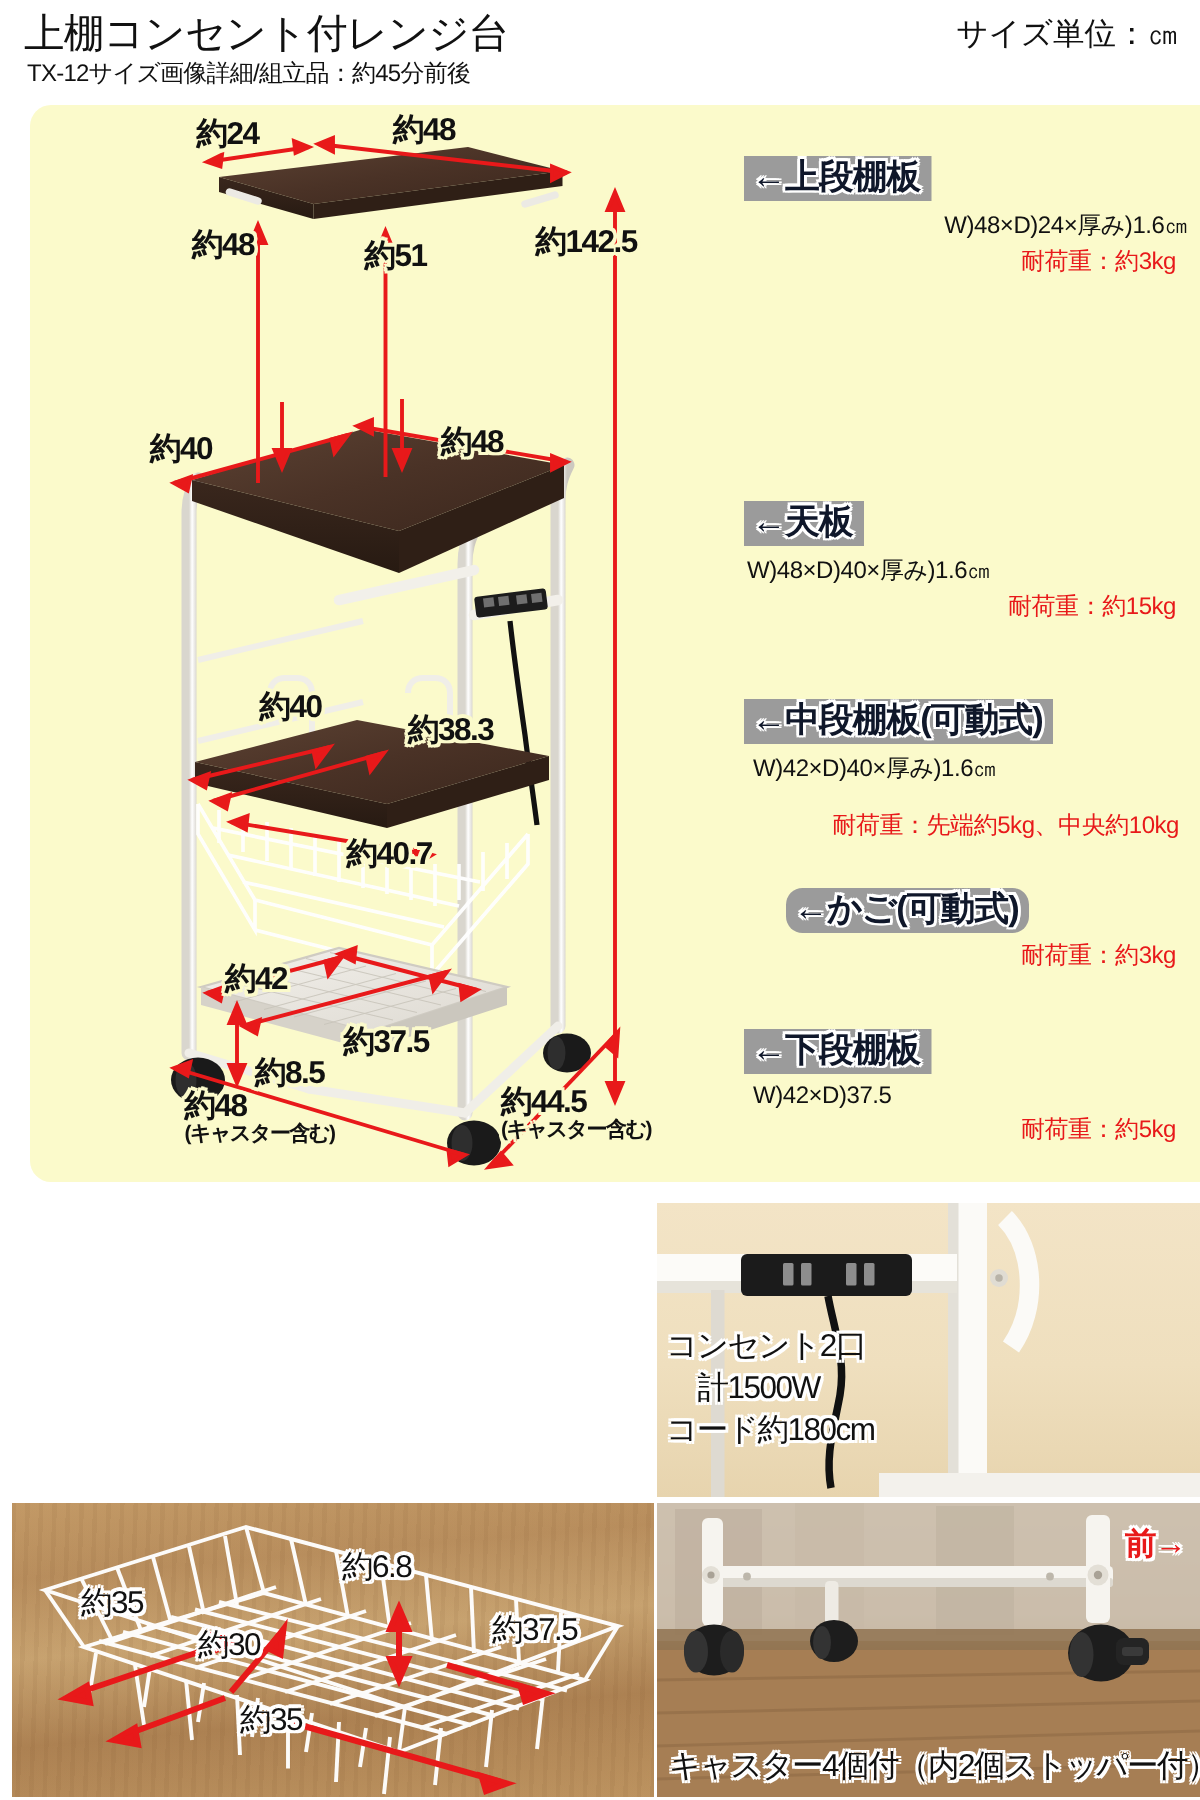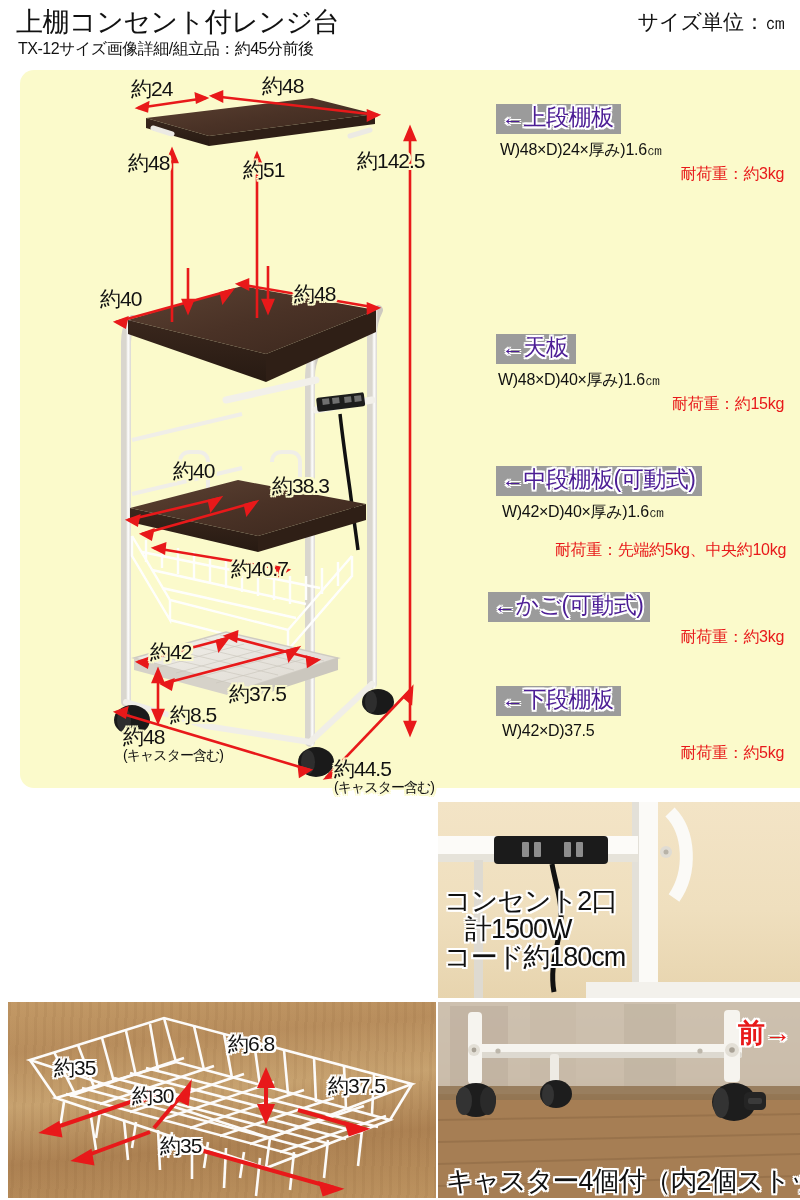--- a/index.html
+++ b/index.html
@@ -25,38 +25,38 @@
   
   #spec-panel{
     left:20px;top:70px;width:780px;height:718px;
     background:#fbfacb;border-radius:14px 0 0 14px;
   }
 
   
   .badge{
     background:#9b9b9b;display:inline-block;
     padding:1px 7px 3px 5px;
-    font-size:23px;font-weight:400;line-height:1.12;
-    color:#4c1d95;white-space:nowrap;letter-spacing:-0.5px;
+    font-size:23px;font-weight:700;line-height:1.12;
+    color:#0f172a;white-space:nowrap;letter-spacing:-0.5px;
     text-shadow:
       -1.6px -1.6px 0 #fff, 1.6px -1.6px 0 #fff,
       -1.6px  1.6px 0 #fff, 1.6px  1.6px 0 #fff,
        0 -1.8px 0 #fff, 0 1.8px 0 #fff,
       -1.8px 0 0 #fff, 1.8px 0 0 #fff;
   }
   .spec-line{font-size:16px;color:#111;white-space:nowrap;letter-spacing:-0.3px;}
   .load-line{font-size:16px;color:#e8191a;white-space:nowrap;letter-spacing:-0.3px;}
   .label-group{text-align:right;}
   .label-group .badge{float:none;}
   .badge-row{text-align:left;}
 
   
   .dim{
     position:absolute;font-size:21px;color:#111;white-space:nowrap;
-    letter-spacing:-1px;font-weight:400;
+    letter-spacing:-1px;font-weight:700;
     text-shadow:
       -2px -2px 0 #fbfacb, 2px -2px 0 #fbfacb,
       -2px  2px 0 #fbfacb, 2px  2px 0 #fbfacb,
        0 -2.4px 0 #fbfacb, 0 2.4px 0 #fbfacb,
       -2.4px 0 0 #fbfacb, 2.4px 0 0 #fbfacb;
   }
   .dim .sub{display:block;font-size:14px;letter-spacing:-1px;margin-top:-4px;}
 
   
   #basket-heading{left:12px;top:846px;font-size:23px;line-height:1.22;white-space:nowrap;}
@@ -68,21 +68,21 @@
       repeating-linear-gradient(92deg, rgba(150,112,70,.16) 0 3px, rgba(183,146,100,.1) 3px 9px),
       linear-gradient(175deg,#c49a66 0%,#b88d5c 22%,#c9a471 45%,#ab7f50 70%,#bd935f 100%);
   }
   #outlet-photo{left:438px;top:802px;width:362px;height:196px;
     background:linear-gradient(180deg,#f3e4c6 0%,#efdfbe 55%,#e7d4ae 100%);
   }
   #caster-photo{left:438px;top:1002px;width:362px;height:196px;
     background:linear-gradient(180deg,#cfc3b3 0%,#bfae99 38%,#9d7b54 56%,#b08a5e 78%,#9c7850 100%);
   }
   .photo-caption{
-    position:absolute;font-size:27px;line-height:1.18;color:#111;white-space:nowrap;
+    position:absolute;font-size:21px;line-height:1.18;color:#111;white-space:nowrap;
     letter-spacing:-1px;
     text-shadow:
       -1.8px -1.8px 0 #fff, 1.8px -1.8px 0 #fff,
       -1.8px 1.8px 0 #fff, 1.8px 1.8px 0 #fff,
       0 -2px 0 #fff, 0 2px 0 #fff, -2px 0 0 #fff, 2px 0 0 #fff;
   }
   .photo-caption.red{color:#e8191a;font-weight:700;}
   .basket-dim{
     position:absolute;font-size:21px;color:#111;white-space:nowrap;letter-spacing:-1px;
     text-shadow:
@@ -302,45 +302,45 @@
 <div class="dim" style="left:231px;top:555px;">約40.7</div>
 
 <div class="dim" style="left:150px;top:638px;">約42</div>
 <div class="dim" style="left:229px;top:680px;">約37.5</div>
 <div class="dim" style="left:170px;top:701px;">約8.5</div>
 
 <div class="dim" style="left:123px;top:723px;">
   <span>約48</span>
   <span class="sub">(キャスター含む)</span>
 </div>
-<div class="dim" style="left:334px;top:720px;margin-top:35px;">
+<div class="dim" style="left:334px;top:720px;">
   <span>約44.5</span>
   <span class="sub">(キャスター含む)</span>
 </div>
 
 <div class="abs label-group" style="left:430px;top:104px;width:362px;">
   <div class="badge-row"><span class="badge" style="margin-left:66px;">←上段棚板</span></div>
-  <div class="spec-line" style="margin-top:6px;margin-left:70px;text-align:left;">W)48×D)24×厚み)1.6㎝</div>
+  <div class="spec-line" style="margin-top:6px;margin-left:70px;text-align:right;">W)48×D)24×厚み)1.6㎝</div>
   <div class="load-line" style="margin-top:3px;margin-right:8px;">耐荷重：約3kg</div>
 </div>
 
 <div class="abs label-group" style="left:430px;top:334px;width:362px;">
   <div class="badge-row"><span class="badge" style="margin-left:66px;">←天板</span></div>
   <div class="spec-line" style="margin-top:6px;margin-left:68px;text-align:left;">W)48×D)40×厚み)1.6㎝</div>
   <div class="load-line" style="margin-top:3px;margin-right:8px;">耐荷重：約15kg</div>
 </div>
 
 <div class="abs label-group" style="left:430px;top:466px;width:362px;">
   <div class="badge-row"><span class="badge" style="margin-left:66px;">←中段棚板(可動式)</span></div>
   <div class="spec-line" style="margin-top:6px;margin-left:72px;text-align:left;">W)42×D)40×厚み)1.6㎝</div>
   <div class="load-line" style="margin-top:17px;margin-right:6px;">耐荷重：先端約5kg、中央約10kg</div>
 </div>
 
 <div class="abs label-group" style="left:430px;top:592px;width:362px;">
-  <div class="badge-row"><span class="badge" style="margin-left:58px;">←かご(可動式)</span></div>
+  <div class="badge-row"><span class="badge" style="margin-left:94px;border-radius:11px;">←かご(可動式)</span></div>
   <div class="load-line" style="margin-top:5px;margin-right:8px;">耐荷重：約3kg</div>
 </div>
 
 <div class="abs label-group" style="left:430px;top:686px;width:362px;">
   <div class="badge-row"><span class="badge" style="margin-left:66px;">←下段棚板</span></div>
   <div class="spec-line" style="margin-top:6px;margin-left:72px;text-align:left;">W)42×D)37.5</div>
   <div class="load-line" style="margin-top:3px;margin-right:8px;">耐荷重：約5kg</div>
 </div>
 
 <div class="abs" id="basket-heading">

